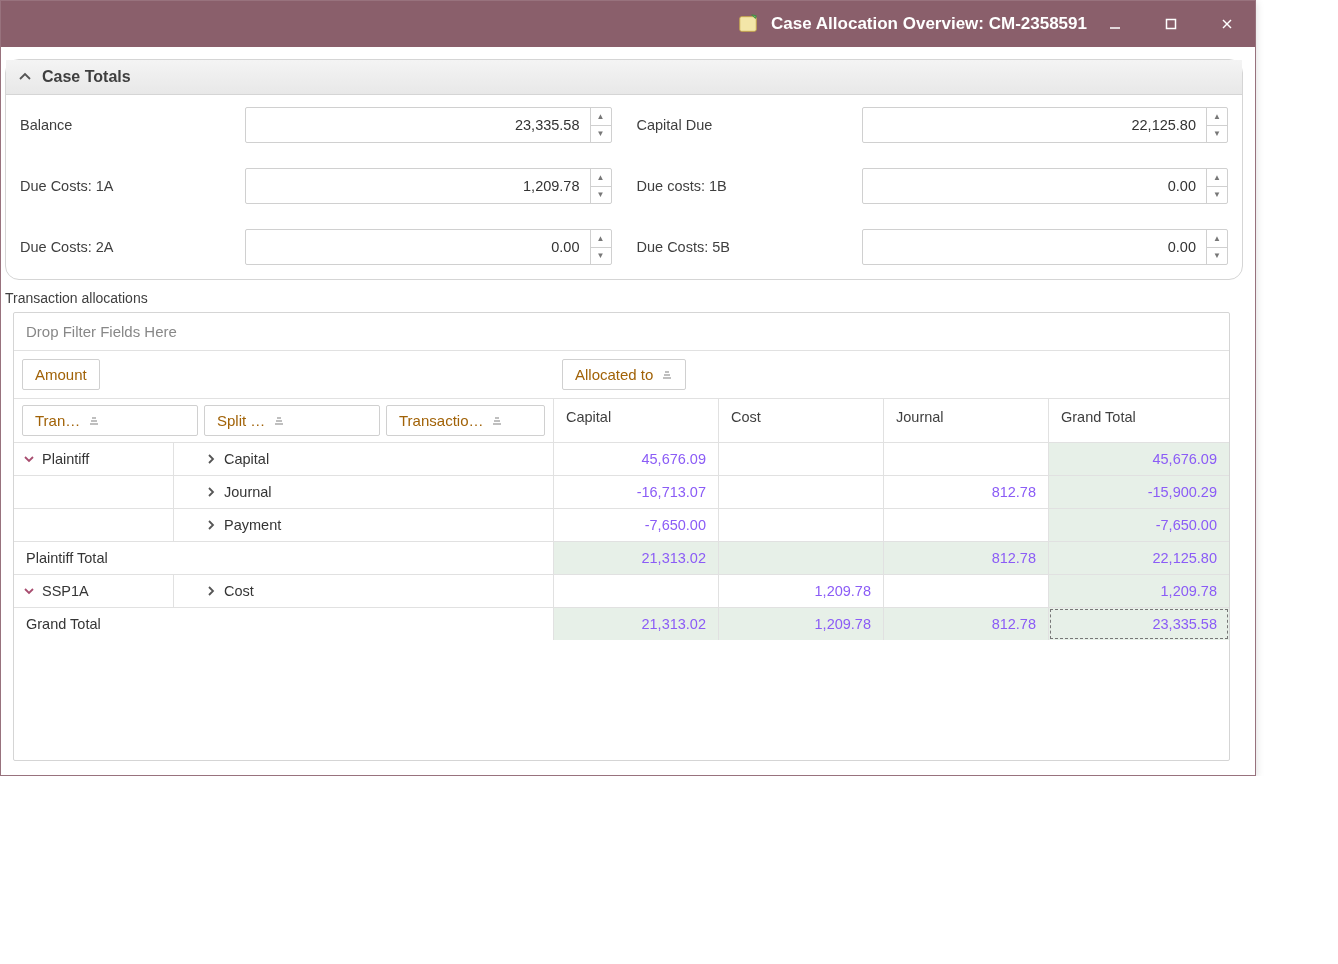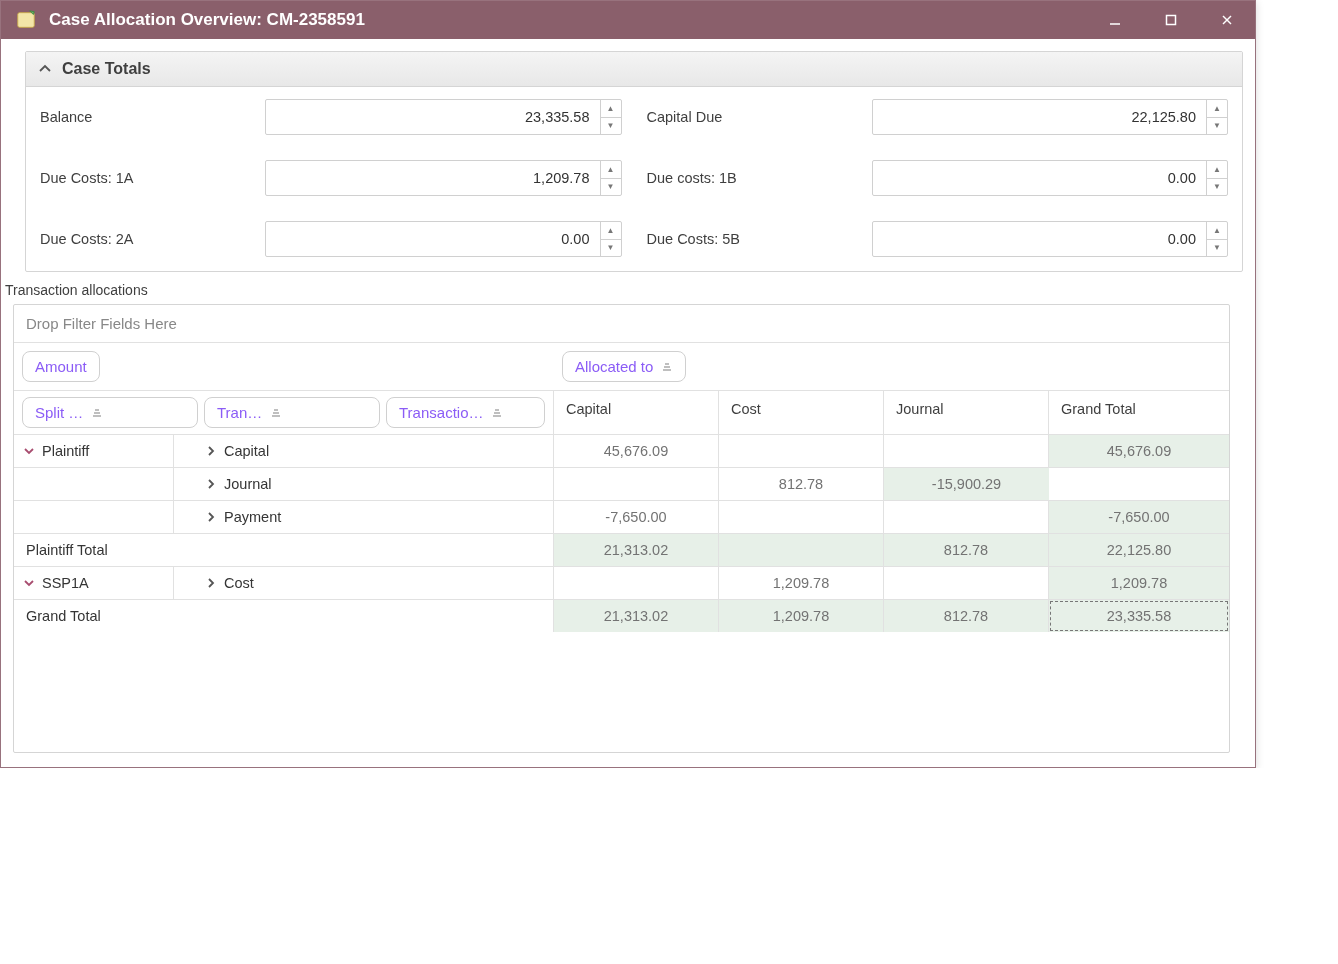--- a/index.html
+++ b/index.html
@@ -21,38 +21,38 @@
   html, body { margin:0; padding:0; background:#fff; color:var(--text); }
   .window {
     width: 1254px;
     margin: 0;
     border: 1px solid #98727d;
     box-shadow: 0 2px 8px rgba(0,0,0,.15);
     background: #fff;
   }
   
   .titlebar {
-    display:flex; align-items:center; justify-content:space-between;
-    height:38px; background:var(--titlebar-bg); color:var(--titlebar-fg);
-    padding:0 0 0 14px;
+    display:flex; align-items:center; justify-content:flex-end;
+    height:46px; background:var(--titlebar-bg); color:var(--titlebar-fg);
+    padding:0 0 0 4px;
   }
   .titlebar-left { display:flex; align-items:center; gap:12px; font-weight:600; font-size:17px; }
   .title-icon { width:22px; height:22px; display:inline-block; }
   .win-controls { display:flex; height:100%; }
   .win-btn {
     width:56px; height:100%; display:flex; align-items:center; justify-content:center;
     cursor:pointer; color:#fff;
   }
   .win-btn svg { stroke:#fff; stroke-width:1.5; fill:none; }
 
   
   .panel {
-    margin:12px 12px 10px 24px;
+    margin:12px 12px 10px 4px;
     border:1px solid var(--panel-border);
-    border-radius:2px;
+    border-radius:14px;
   }
   .panel-header {
     display:flex; align-items:center; gap:10px;
     padding:8px 12px;
     background: var(--panel-header-bg);
     border-bottom:1px solid var(--panel-border);
     font-weight:600; font-size:16px; color:#3f3f3f;
     cursor:pointer;
   }
   .chevron-up { width:14px; height:14px; }
@@ -101,22 +101,22 @@
     border-bottom:1px solid var(--grid-border);
   }
   .pivot-field-row {
     display:flex; gap:0; padding:8px 8px 8px 8px;
     border-bottom:1px solid var(--grid-border);
   }
   .pivot-left-area { width:540px; display:flex; gap:8px; box-sizing:border-box; }
   .pivot-chip {
     display:inline-flex; align-items:center; gap:8px;
     border:1px solid var(--field-border);
-    padding:6px 12px; border-radius:8px; background:#fff;
-    color:#8b5cf6; font-size:15px;
+    padding:6px 12px; border-radius:2px; background:#fff;
+    color:#a16207; font-size:15px;
     cursor:pointer; white-space:nowrap;
   }
   .sort-icon { width:12px; height:12px; opacity:.55; }
 
   .pivot-header-row {
     display:flex;
     border-bottom:1px solid var(--grid-border);
   }
   .row-field-cells {
     display:flex; width:540px; box-sizing:border-box;
@@ -143,22 +143,22 @@
   }
   .r1 { width:160px; padding:8px 10px; display:flex; align-items:center; gap:8px; border-right:1px solid var(--grid-border); box-sizing:border-box; }
   .r2 { flex:1; padding:8px 10px; display:flex; align-items:center; gap:8px; }
   .rlabel-full { width:540px; padding:8px 12px; border-right:1px solid var(--grid-border); box-sizing:border-box; }
   .exp-icon { width:10px; height:10px; flex-shrink:0; }
   .dcells {
     flex:1; display:grid;
     grid-template-columns: 165px 165px 165px 1fr;
   }
   .dc {
-    padding:8px 12px; text-align:center; border-right:1px solid var(--grid-border);
-    color:#737373;
+    padding:8px 12px; text-align:right; border-right:1px solid var(--grid-border);
+    color:#8b5cf6;
   }
   .dc:last-child { border-right:none; }
   .total-row .dc, .dc.total { background: var(--total-bg); }
   .grand-total-row .dc { background: var(--grand-total-bg); }
   .grand-total-row .dc.gt-final { outline:1px dashed #777; outline-offset:-2px; }
 
   
   .pivot-filler { height:120px; }
 </style>
 </head>
@@ -276,27 +276,27 @@
           <svg class="sort-icon" viewBox="0 0 12 12">
             <path d="M2 9h8M3 6h6M4 3h4" stroke="#666" stroke-width="1.3" fill="none"></path>
           </svg>
         </div>
       </div>
     </div>
 
     <div class="pivot-header-row">
       <div class="row-field-cells">
         <div class="pivot-chip" style="flex:0 0 150px;">
-          <span>Split …</span>
+          <span>Tran…</span>
           <svg class="sort-icon" viewBox="0 0 12 12">
               <path d="M2 9h8M3 6h6M4 3h4" stroke="#666" stroke-width="1.3" fill="none"></path>
             </svg>
         </div>
         <div class="pivot-chip" style="flex:0 0 150px;">
-          <span>Tran…</span>
+          <span>Split …</span>
           <svg class="sort-icon" viewBox="0 0 12 12">
               <path d="M2 9h8M3 6h6M4 3h4" stroke="#666" stroke-width="1.3" fill="none"></path>
             </svg>
         </div>
         <div class="pivot-chip" style="flex:1;">
           <span>Transactio…</span>
           <svg class="sort-icon" viewBox="0 0 12 12">
               <path d="M2 9h8M3 6h6M4 3h4" stroke="#666" stroke-width="1.3" fill="none"></path>
             </svg>
         </div>
@@ -336,20 +336,21 @@
           <div class="rlabel">
             <div class="r1" style="border-right:1px solid var(--grid-border);"></div>
             <div class="r2">
               <svg class="exp-icon" viewBox="0 0 10 10">
                 <polyline points="3,1 7,5 3,9" fill="none" stroke="#555" stroke-width="1.8"></polyline>
               </svg>
               <span>Journal</span>
             </div>
           </div>
           <div class="dcells">
+            <div class="dc ">-16,713.07</div>
             <div class="dc "></div>
             <div class="dc ">812.78</div>
             <div class="dc total">-15,900.29</div>
           </div>
         </div>
         <div class="prow">
           <div class="rlabel">
             <div class="r1" style="border-right:1px solid var(--grid-border);"></div>
             <div class="r2">
               <svg class="exp-icon" viewBox="0 0 10 10">

